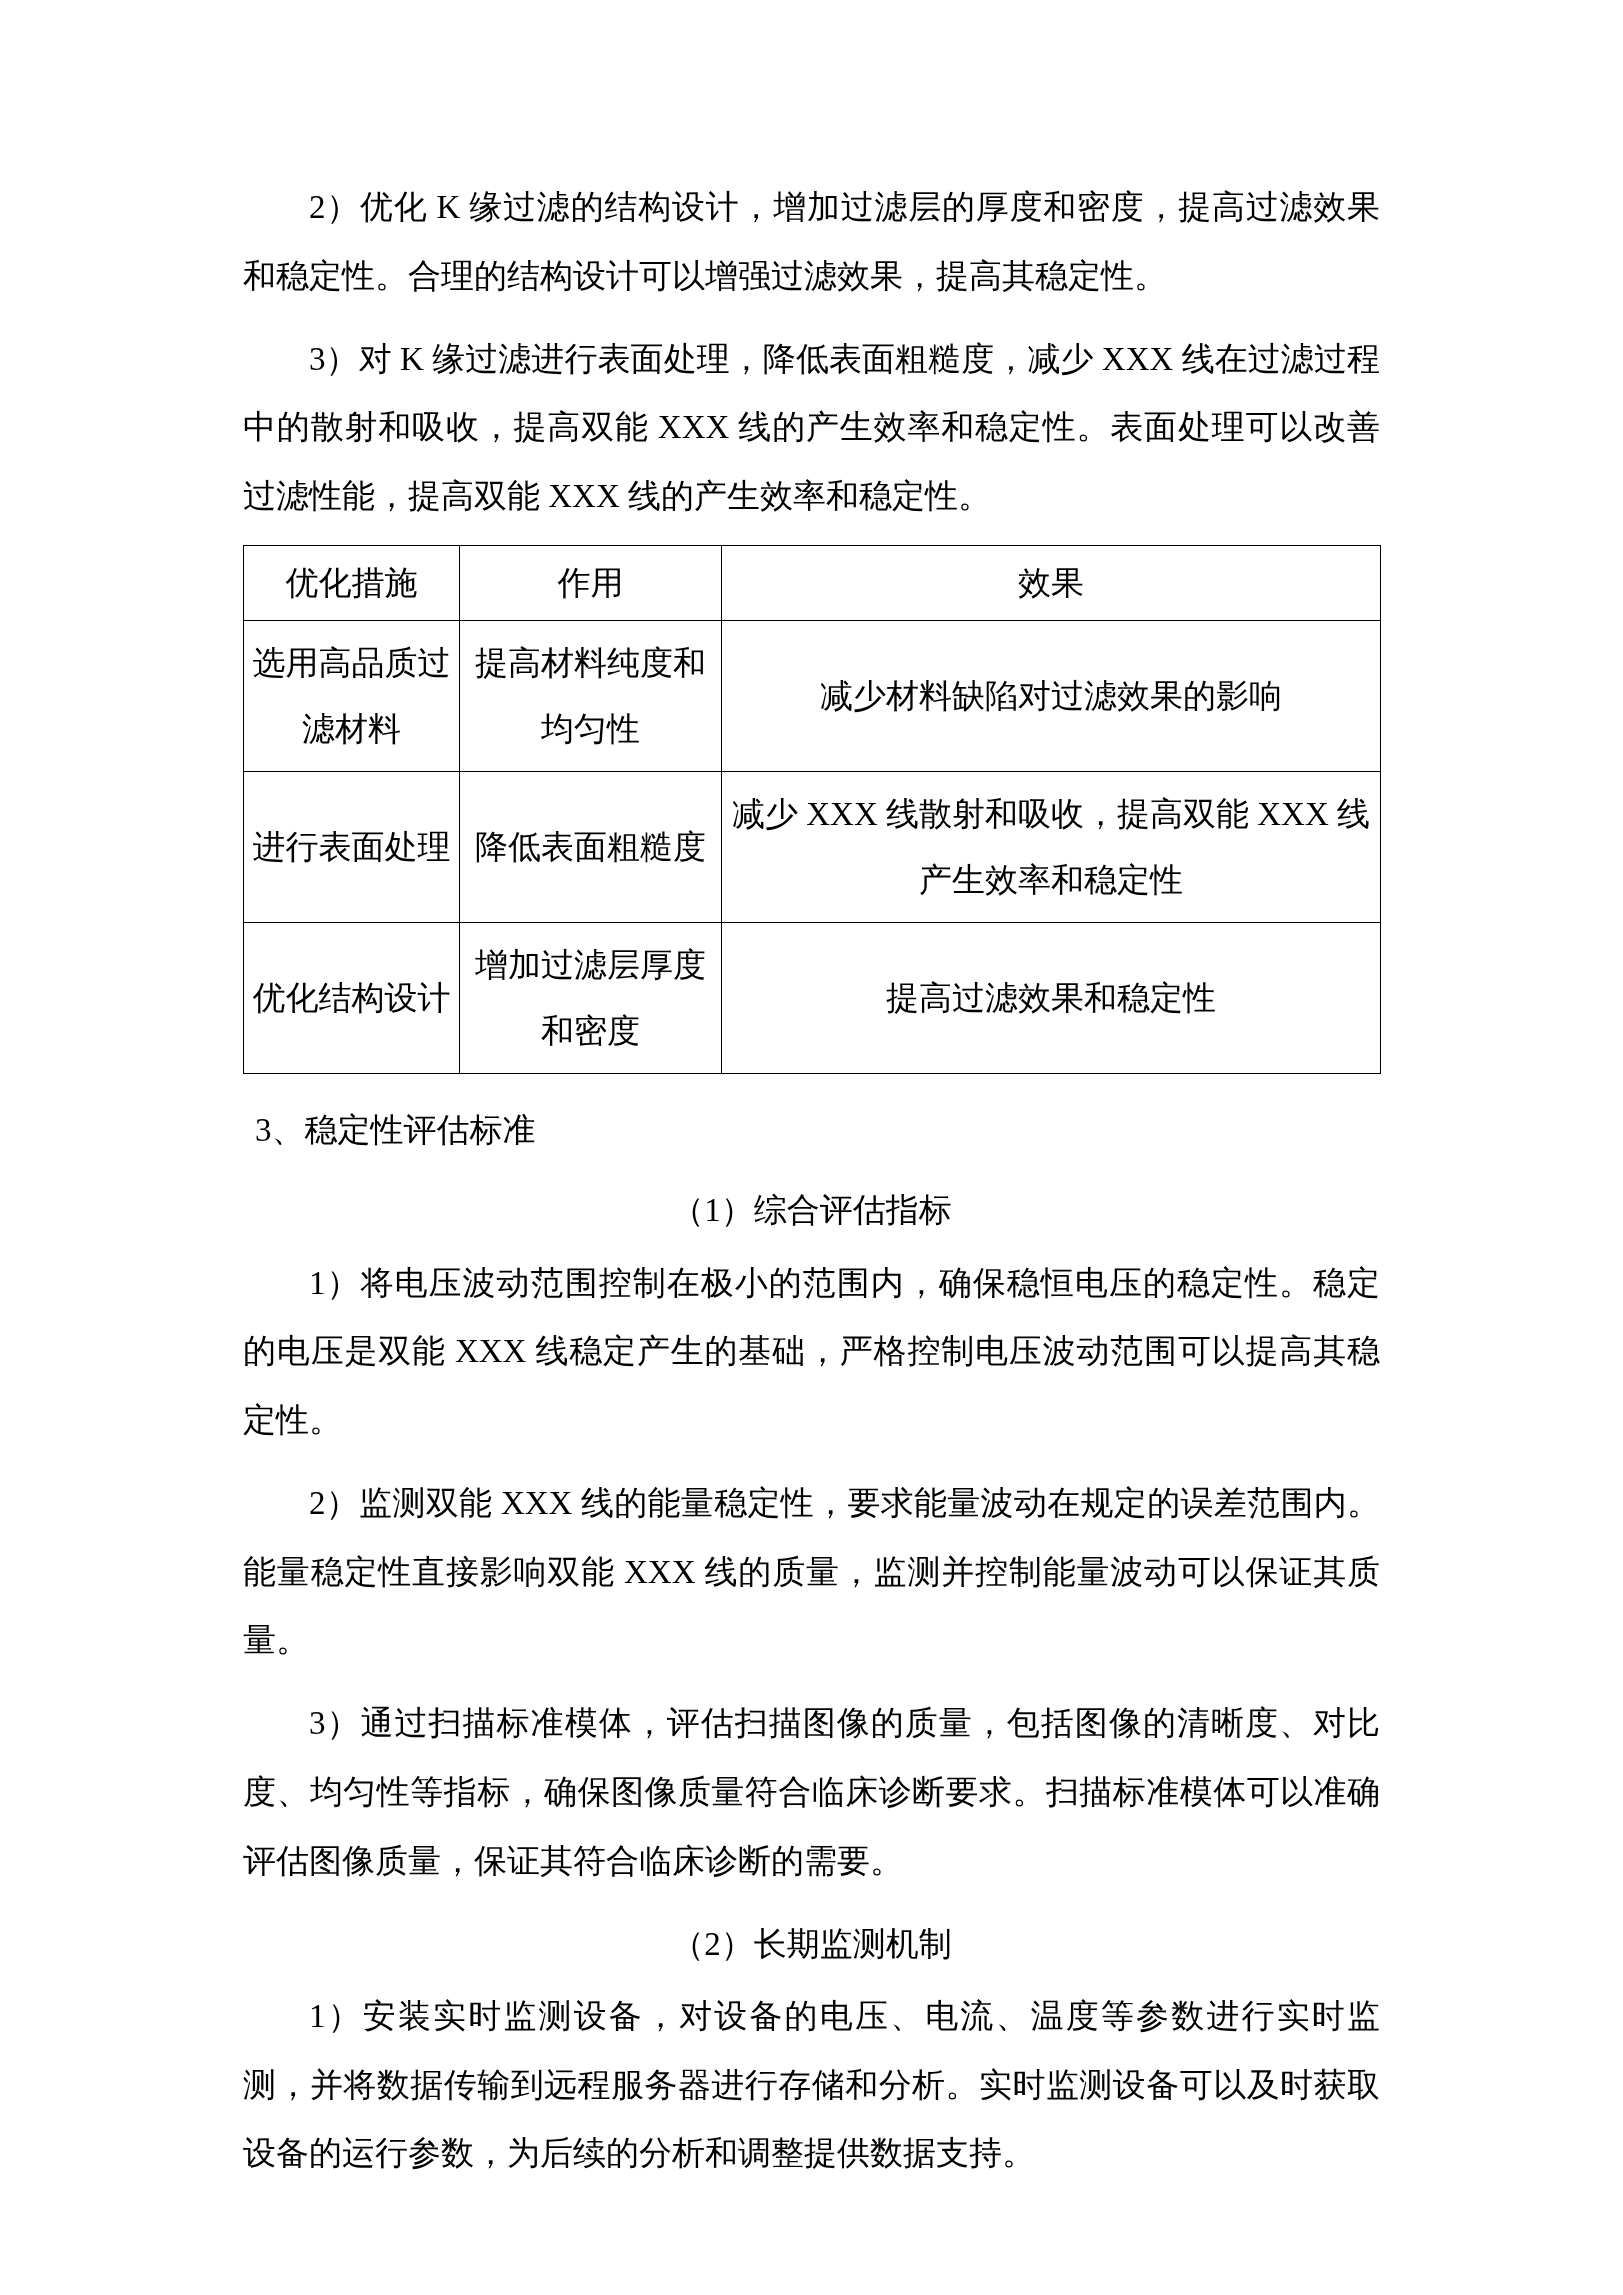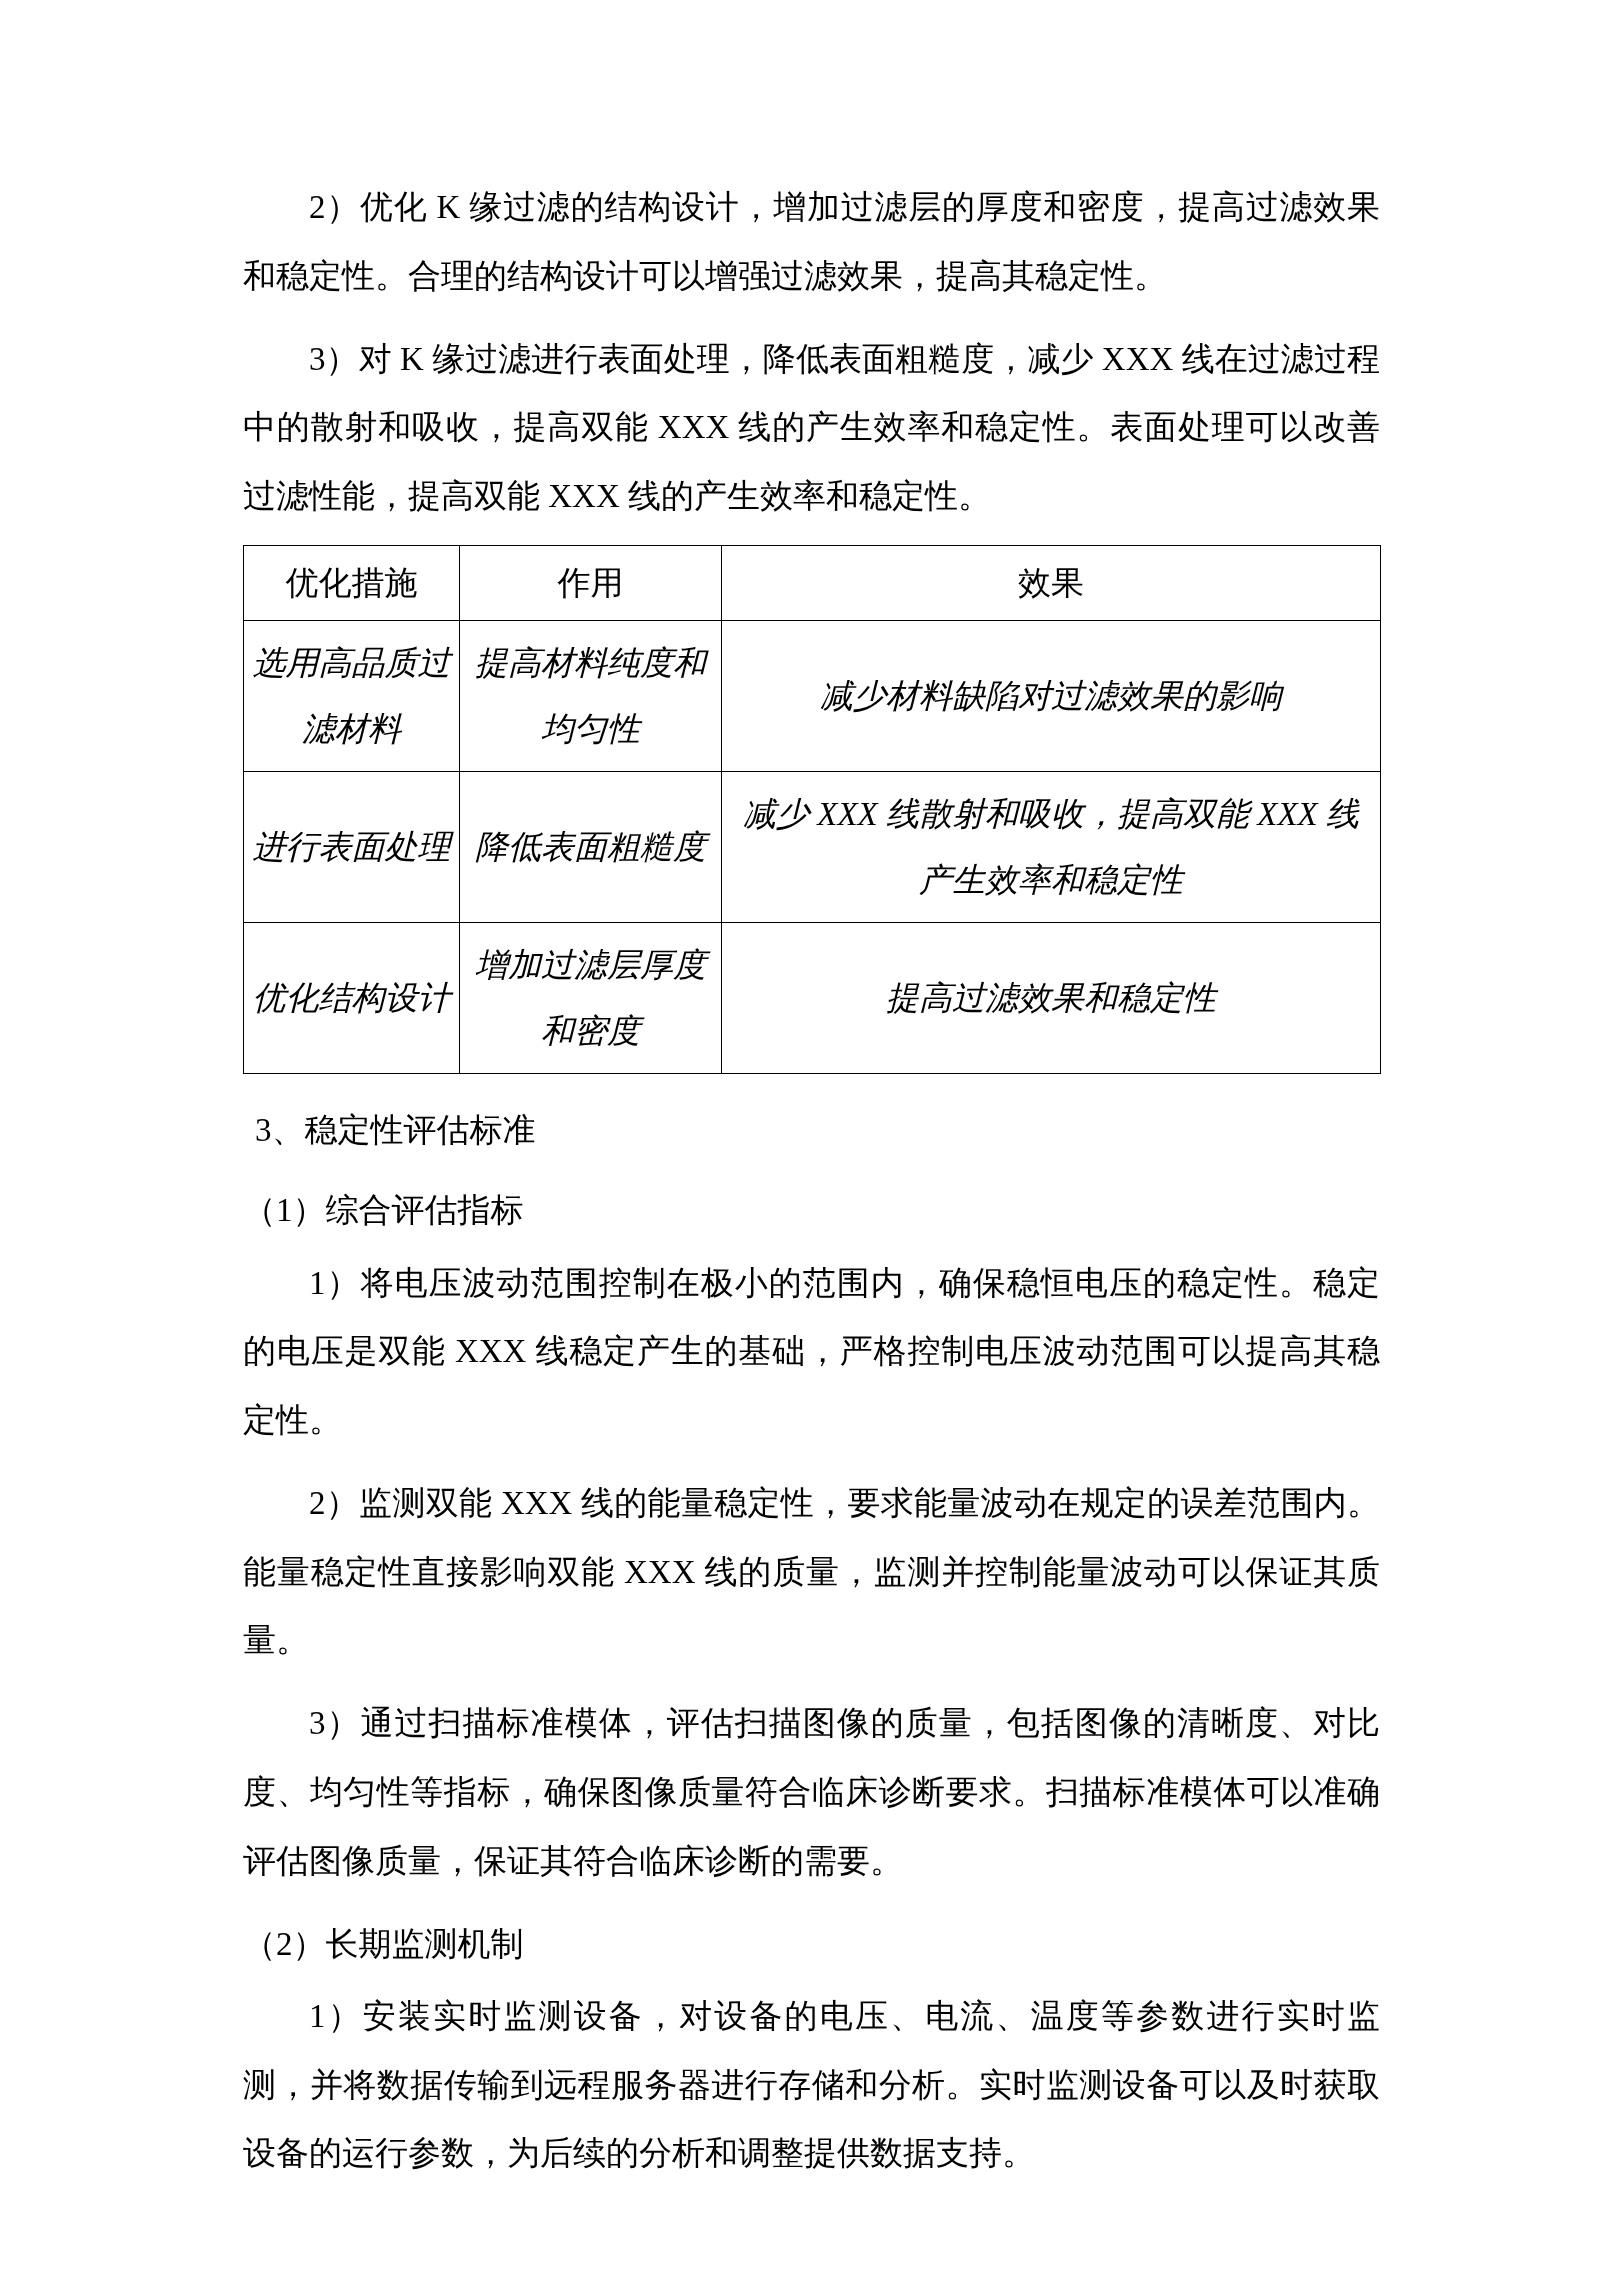--- a/index.html
+++ b/index.html
@@ -26,21 +26,21 @@
     margin: 0 0 14.4px 0;
   }
   .heading {
     line-height: 2.08;
     text-align: left;
     text-indent: 0;
     margin: 12px;
   }
   .subheading {
     line-height: 2.08;
-    text-align: left;
+    text-align: center;
     text-indent: 0;
     margin: 0 0 3.9px 0;
   }
   table.doc-table {
     border-collapse: collapse;
     table-layout: fixed;
     width: 1137px;
     margin: 3px 0 22px 0;
   }
   table.doc-table td, table.doc-table th {
@@ -51,21 +51,21 @@
     text-align: center;
     vertical-align: middle;
     padding: 3.9px 6.5px;
     box-sizing: border-box;
     word-break: break-all;
   }
   .col-measure { width: 216px; }
   .col-effect  { width: 262px; }
   .col-result  { width: 659px; }
   tr.header-row  { height: 72px; }
-  tr.body-row    { height: 151px; font-style: italic; }
+  tr.body-row    { height: 151px; }
 </style>
 </head>
 <body>
 
 <div class="page">
 
   <p class="para">2）优化 K 缘过滤的结构设计，增加过滤层的厚度和密度，提高过滤效果和稳定性。合理的结构设计可以增强过滤效果，提高其稳定性。</p>
 
   <p class="para">3）对 K 缘过滤进行表面处理，降低表面粗糙度，减少 XXX 线在过滤过程中的散射和吸收，提高双能 XXX 线的产生效率和稳定性。表面处理可以改善过滤性能，提高双能 XXX 线的产生效率和稳定性。</p>
 

